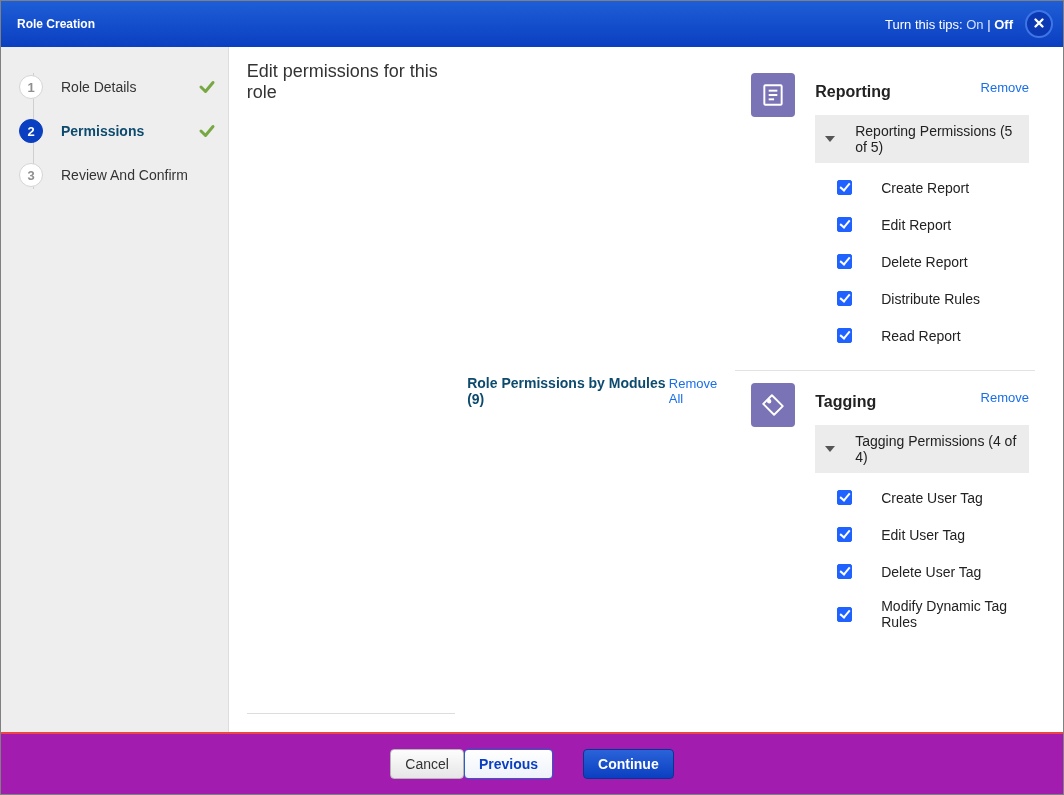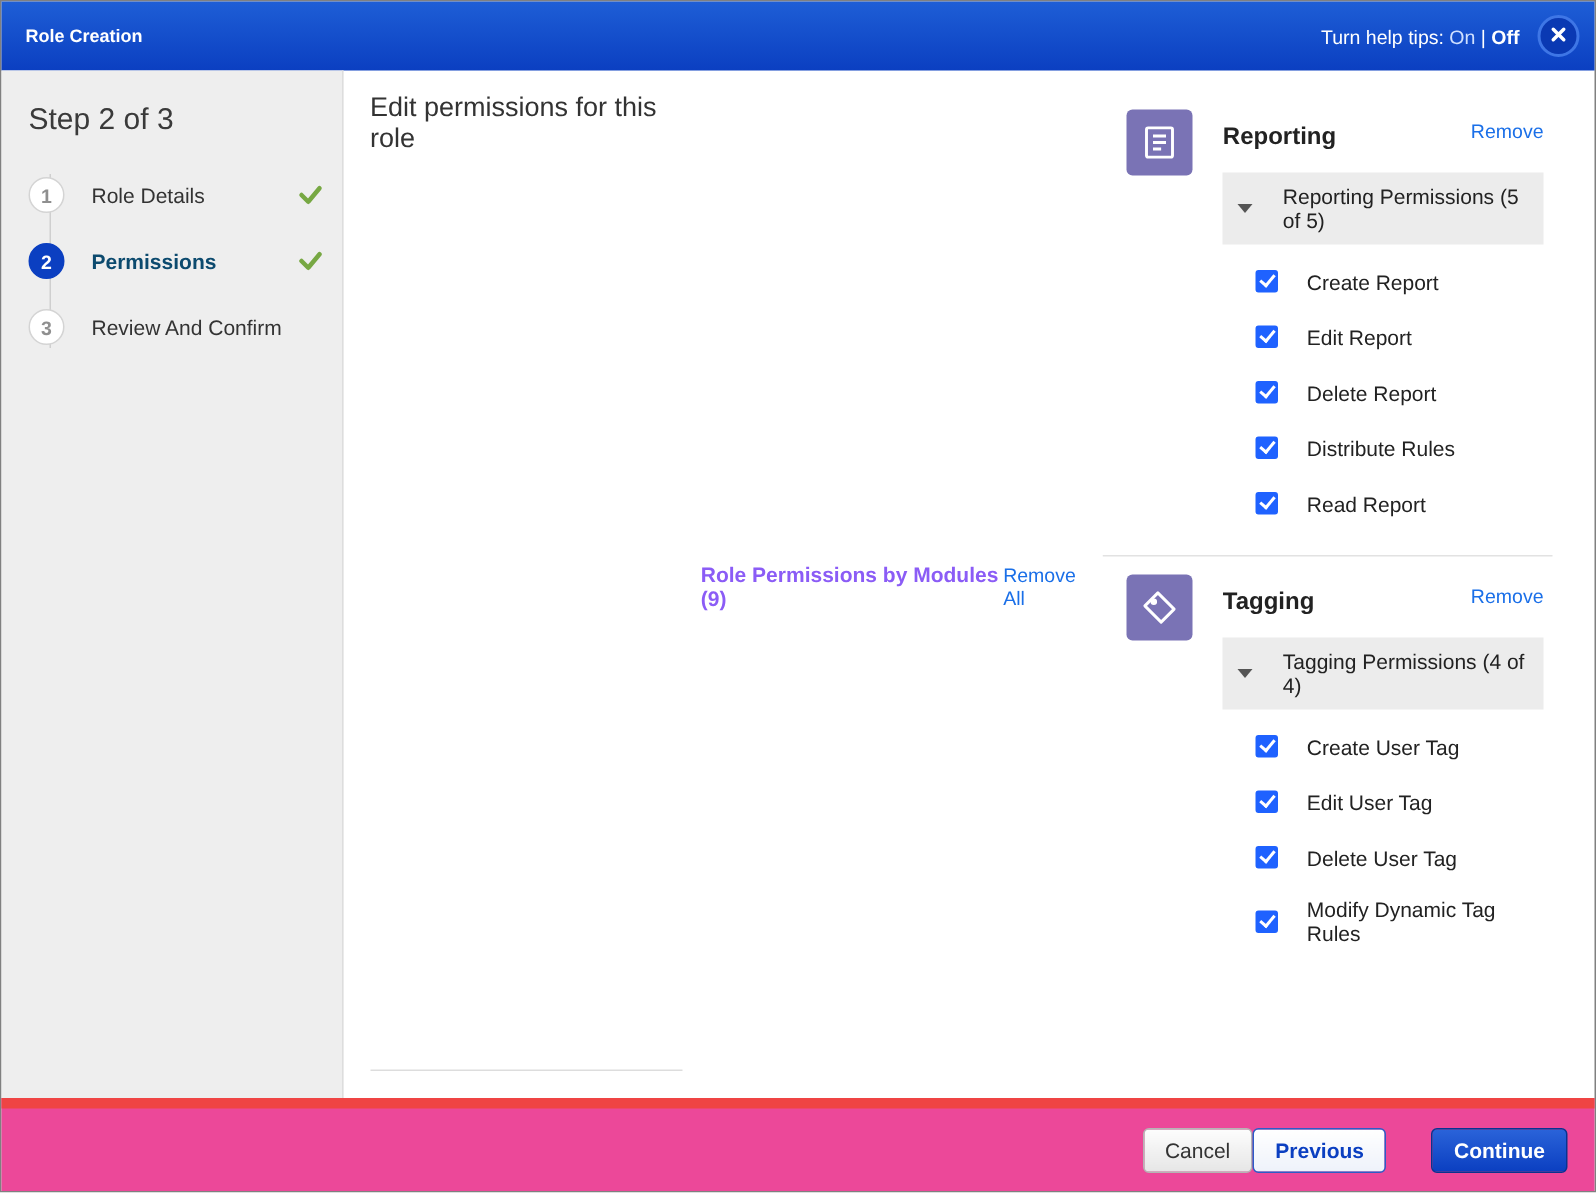--- a/index.html
+++ b/index.html
@@ -42,21 +42,21 @@
   }
   .step-item.current .step-num { background: #0b3fc1; color: #fff; border-color: #0b3fc1; }
   .step-label { font-size: 14px; color: #333; flex: 1 1 auto; }
   .step-item.current .step-label { color: #0c4a6e; font-weight: bold; }
   .checkmark { color: #77a843; font-weight: bold; flex: 0 0 auto; }
   .checkmark svg { width: 18px; height: 18px; display: block; }
 
   .main { flex: 1 1 auto; padding: 14px 22px 0 18px; overflow: hidden; display: flex; }
   .main-title { font-size: 18px; color: #333; font-weight: normal; padding-bottom: 10px; border-bottom: 1px solid #ddd; margin-bottom: 18px;}
   .perm-header { display: flex; justify-content: space-between; align-items: center; margin-bottom: 12px; padding-right: 6px;}
-  .perm-count { font-size: 14px; font-weight: bold; color: #8b5cf6; padding-left: 12px; }
+  .perm-count { font-size: 14px; font-weight: bold; color: #0c4a6e; padding-left: 12px; }
   .link { color: #1a6fe8; font-size: 13px; cursor: pointer; }
   .modules { overflow-y: auto; flex: 1 1 auto; padding-right: 6px; }
 
   .module { border-bottom: 1px solid #e2e2e2; padding: 12px 0 16px 0; }
   .module:last-child { border-bottom: none; }
   .module-head { display: flex; align-items: flex-start; gap: 20px; padding: 0 6px 0 16px; }
   .module-icon {
     width: 44px; height: 44px; background: #7a73b5; border-radius: 4px; display: flex; align-items: center; justify-content: center; flex: 0 0 auto;
   }
   .module-icon svg { width: 26px; height: 26px; fill: #fff; stroke: #fff; }
@@ -64,34 +64,34 @@
   .module-title-row { display: flex; justify-content: space-between; align-items: center; }
   .module-title { font-size: 16px; font-weight: bold; color: #222; padding-top: 10px;}
   .module-remove { color: #1a6fe8; font-size: 13px; cursor: pointer; }
 
   .perm-group { margin-top: 14px; }
   .perm-group-heading {
     background: #ececec; padding: 8px 10px; font-size: 14px; color: #222; display: flex; align-items: center; gap: 20px;
   }
   .tri { display: inline-block; width: 0; height: 0; border-left: 5px solid transparent; border-right: 5px solid transparent; border-top: 6px solid #555; }
   .perm-items { padding: 6px 0 0 18px; }
-  .perm-row { display: flex; align-items: center; gap: 16px; padding: 8px 0; }
+  .perm-row { display: flex; align-items: center; gap: 26px; padding: 8px 0; }
   .cbx {
     appearance: none; -webkit-appearance: none; width: 15px; height: 15px; border: 1px solid #1f62ff; border-radius: 2px; background: #1f62ff;
     position: relative; cursor: pointer; flex: 0 0 auto;
   }
   .cbx::after {
     content: ""; position: absolute; left: 4px; top: 0px; width: 4px; height: 8px; border: solid #fff; border-width: 0 2px 2px 0; transform: rotate(40deg);
   }
   .perm-label { font-size: 14px; color: #222; }
 
   
   .footer {
-    height: 62px; border-top: 7px solid #ef4444; display: flex; align-items: center; justify-content: flex-end;
-    padding: 0 18px; background: #ec4899;
+    height: 62px; border-top: 2px solid #ef4444; display: flex; align-items: center; justify-content: center;
+    padding: 0 18px; background: #a21caf;
   }
   .btn {
     font-size: 14px; padding: 6px 14px; border-radius: 4px; cursor: pointer; border: 1px solid; font-family: inherit;
   }
   .btn-cancel {
     background: linear-gradient(to bottom, #fdfdfd, #e6e6e6); border-color: #b5b5b5; color: #333;
   }
   .footer-right { display: flex; gap: 10px; }
   .btn-prev {
     background: linear-gradient(to bottom, #ffffff, #eef2fa); border-color: #2b5cc7; color: #0b3fc1; font-weight: bold;
@@ -102,39 +102,38 @@
 </style>
 </head>
 <body>
 
 <div class="frame">
 
   <div class="header">
     <div class="header-title">Role Creation</div>
     <div class="header-right">
       <div class="help-tips">
-        <span>Turn help tips:</span>
+        <span>Turn this tips:</span>
         <span class="on">On</span>
         <span>|</span>
         <span class="off">Off</span>
       </div>
       <div class="close-btn">
         <span>
           <svg viewBox="0 0 24 24">
               <path d="M18 6L6 18M6 6l12 12" stroke="#fff" stroke-width="4" stroke-linecap="round"></path>
             </svg>
         </span>
       </div>
     </div>
   </div>
 
   <div class="body">
 
     <div class="sidebar">
-      <div class="step-heading">Step 2 of 3</div>
       <ul class="step-list" id="step-list">
           <li class="step-item">
             <div class="step-num">1</div>
             <div class="step-label">Role Details</div>
             <div class="checkmark">
               <svg viewBox="0 0 24 24">
                 <path d="M4 12 L10 18 L20 6" fill="none" stroke="#77a843" stroke-width="4" stroke-linecap="round" stroke-linejoin="round"></path>
               </svg>
             </div>
           </li>

